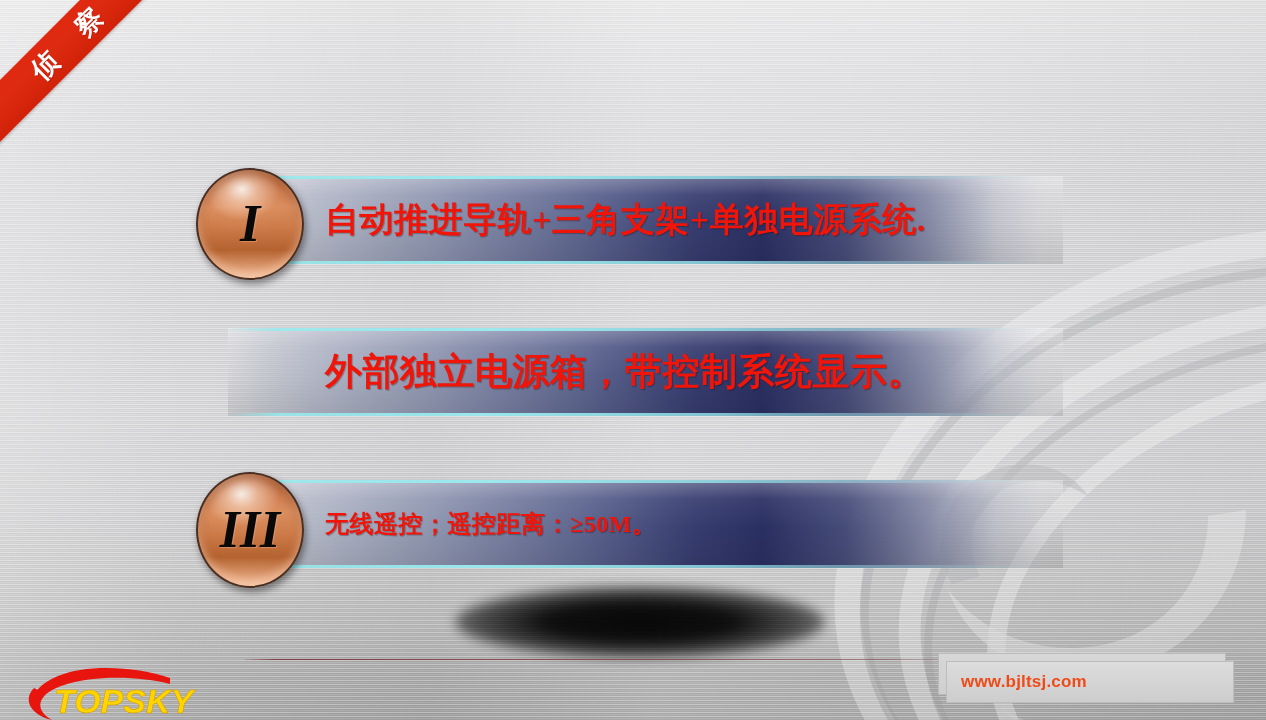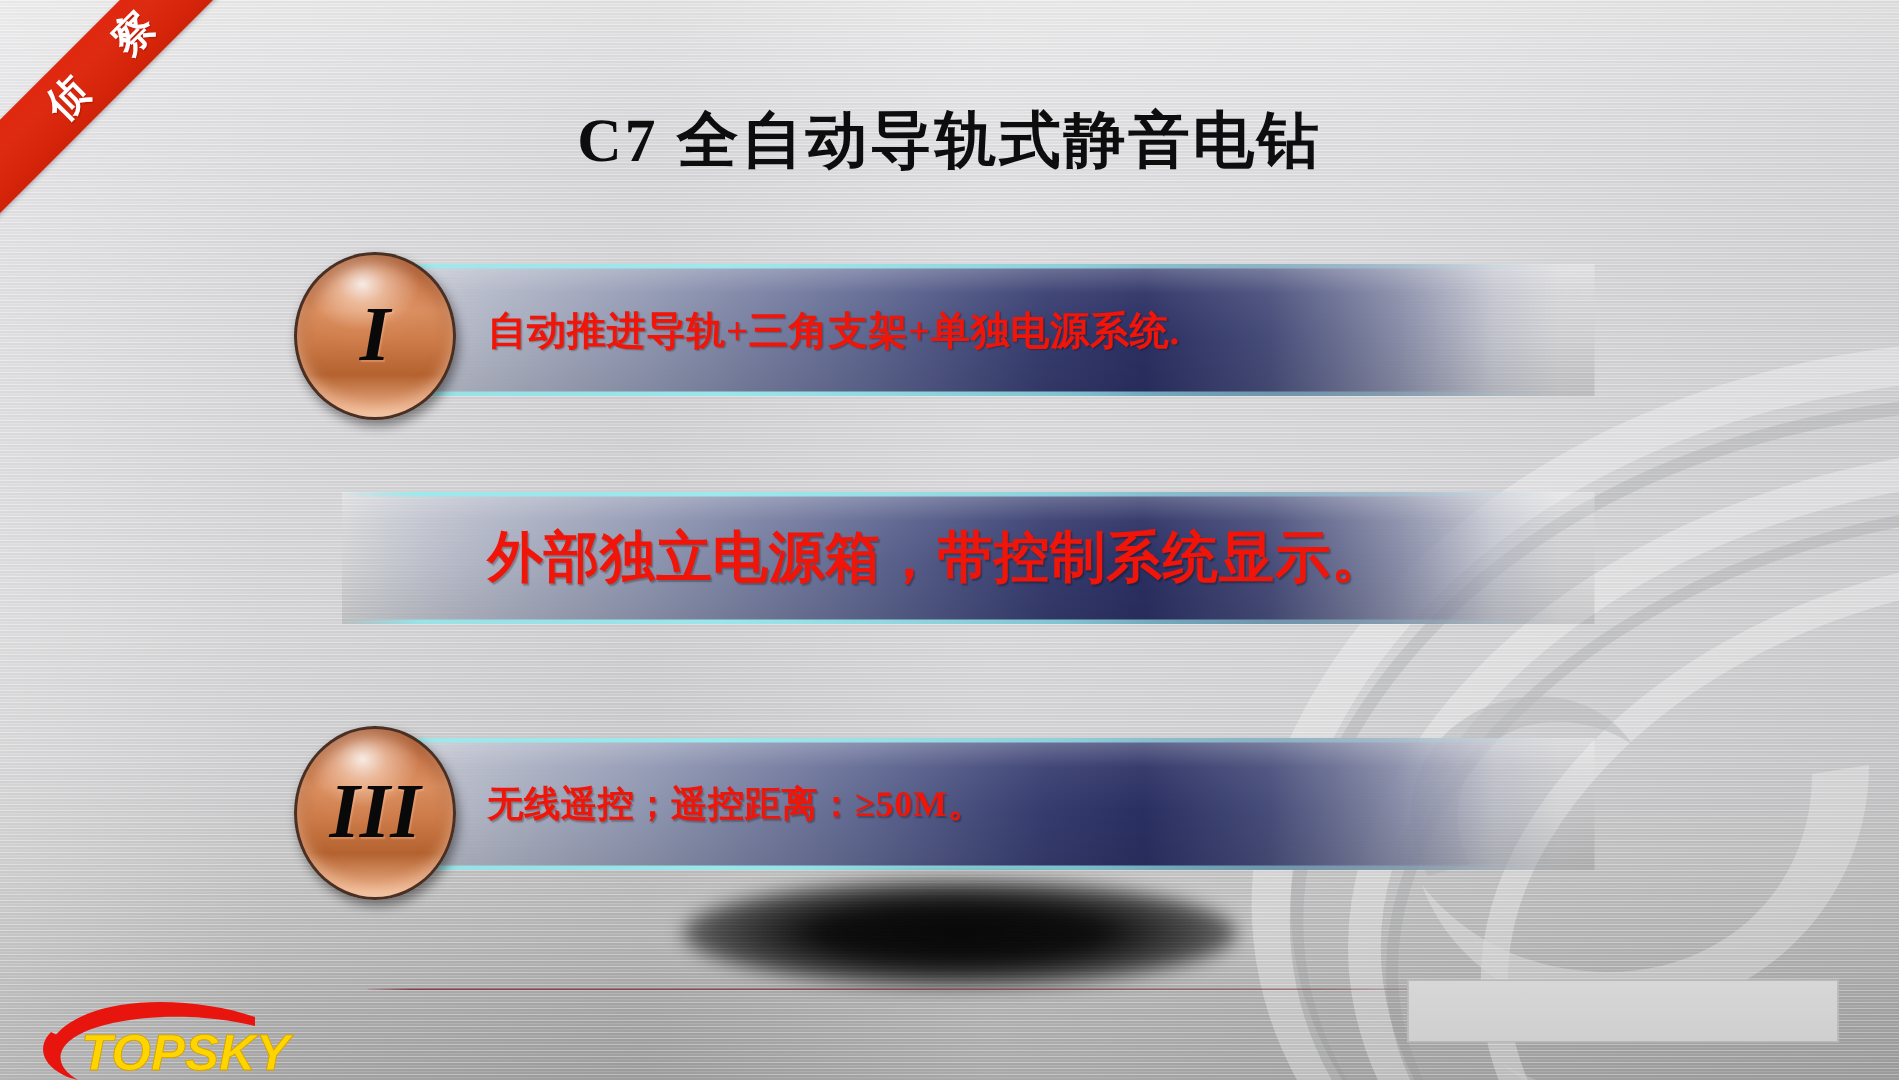--- a/index.html
+++ b/index.html
@@ -116,21 +116,21 @@
 
   
   .row {
     position: absolute;
     left: 0;
     width: 100%;
     height: 104px;
   }
   .row-1 { top: 168px; }
   .row-2 { top: 320px; }
-  .row-3 { top: 484px; }
+  .row-3 { top: 472px; }
 
   .bar {
     position: absolute;
     left: 228px;
     top: 8px;
     width: 835px;
     height: 88px;
   }
   .bar-fill {
     position: absolute;
@@ -231,21 +231,21 @@
     display: flex;
     align-items: center;
     font-family: "Liberation Serif", serif;
     font-weight: bold;
     font-size: 33px;
     color: #f01508;
     white-space: nowrap;
     letter-spacing: 0.5px;
     text-shadow: 1px 1px 1px rgba(0,0,0,0.28);
   }
-  .bullet-text.r1 { font-size: 26px; }
+  .bullet-text.r1 { font-size: 34px; }
   .bullet-text.r2 { font-size: 37px; text-align: right; }
   .bullet-text.r3 { font-size: 24px; }
 
   
   .floor-shadow {
     position: absolute;
     left: 455px;
     top: 586px;
     width: 370px;
     height: 72px;
@@ -342,21 +342,20 @@
       <path d="M236,374 C214,336 224,292 262,268 C300,244 350,252 372,286
                C344,268 308,266 284,282 C256,300 248,336 264,366 Z" fill="#9a9ca0" fill-opacity="0.55"></path>
       <path d="M470,520 C404,548 330,540 284,498 C330,526 392,530 444,510 Z" fill="#ffffff" fill-opacity="0.45"></path>
     </svg>
   </div>
 
   <div class="ribbon">
     <span class="ribbon-text">侦 察</span>
   </div>
 
-  <div class="title">C7 全自动导轨式静音电钻</div>
 
   <div class="row row-1">
     <div class="bar">
       <div class="bar-fill"></div>
       <div class="bar-edge top"></div>
       <div class="bar-edge bottom"></div>
     </div>
     <div class="badge badge-1">
       <span class="badge-text">I</span>
     </div>
@@ -395,14 +394,17 @@
                C76,13 122,14 152,22 Z" fill="#e8140e"></path>
       <path d="M16,26 C6,36 10,50 30,57 C14,48 12,36 20,28 Z" fill="#e8140e"></path>
 
       <g fill="#ffd500" font-family="Liberation Sans, sans-serif" font-size="34" font-weight="bold" font-style="italic" stroke="#d8a000" stroke-width="0.6">
         <text x="36" y="51" letter-spacing="0">TOPSKY</text>
       </g>
     </svg>
   </div>
 
   <div class="url-plate-back"></div>
+  <div class="url-plate">
+    <span class="url-text">www.bjltsj.com</span>
+  </div>
 
 </div>
 
 </body></html>

